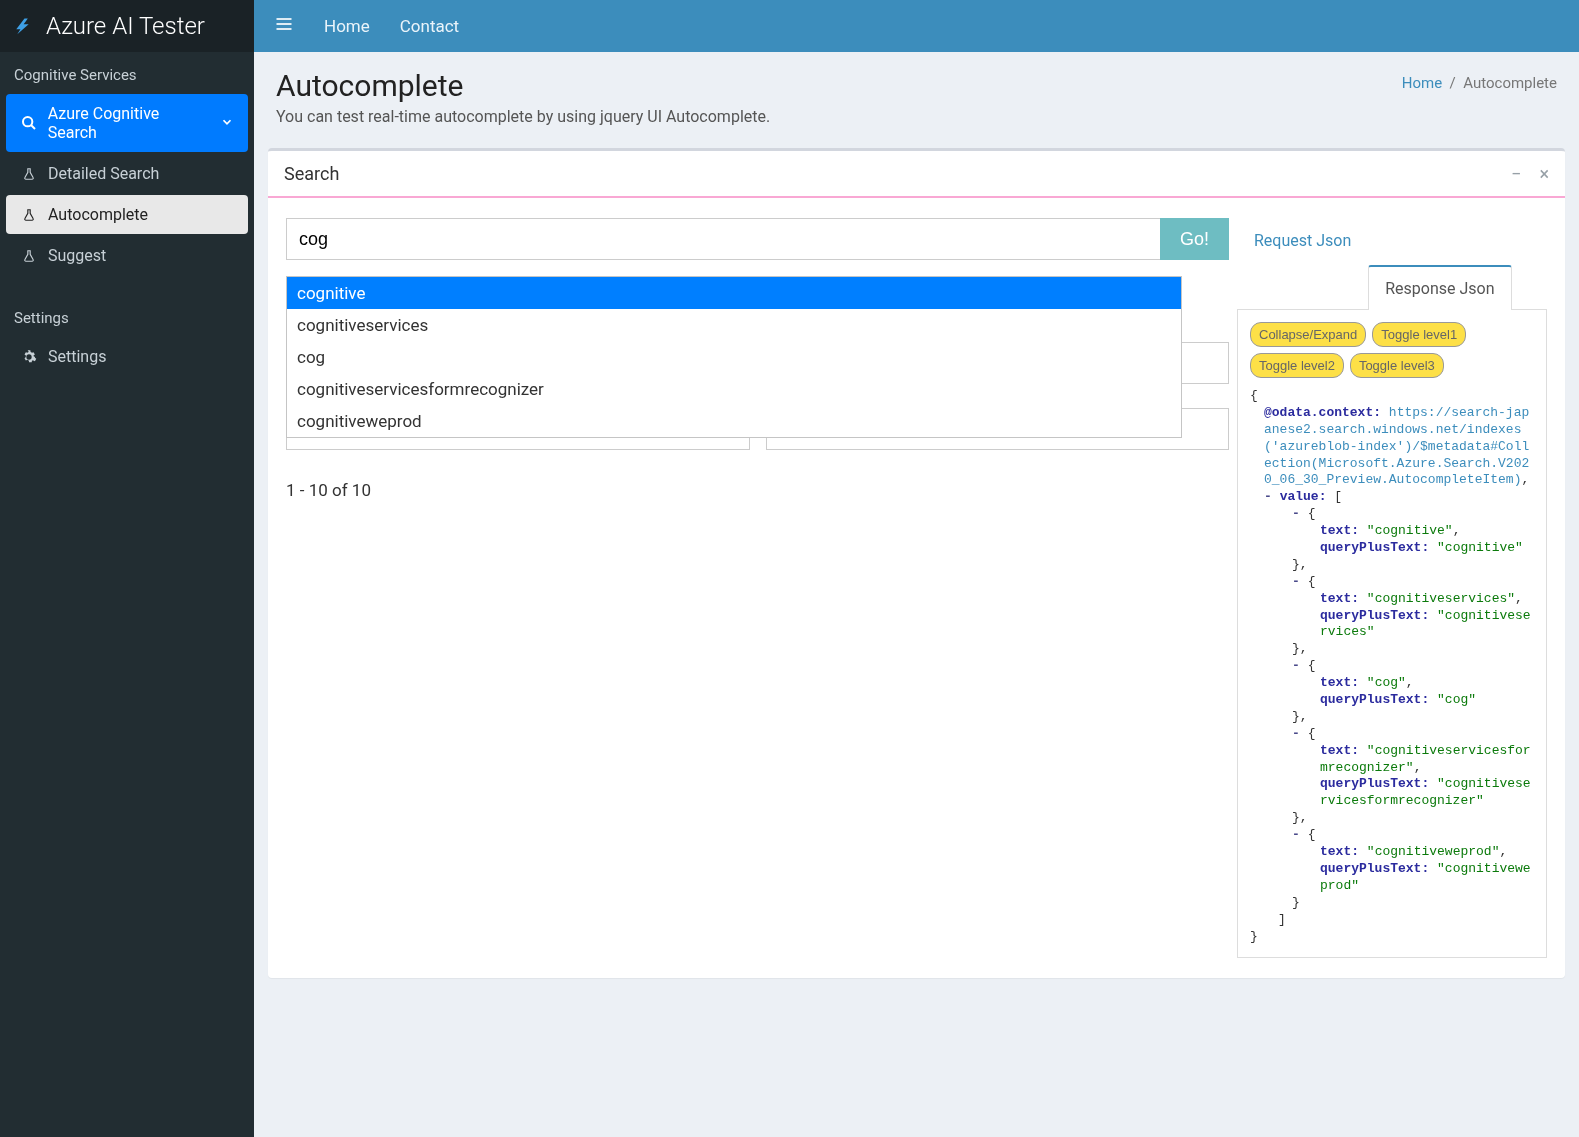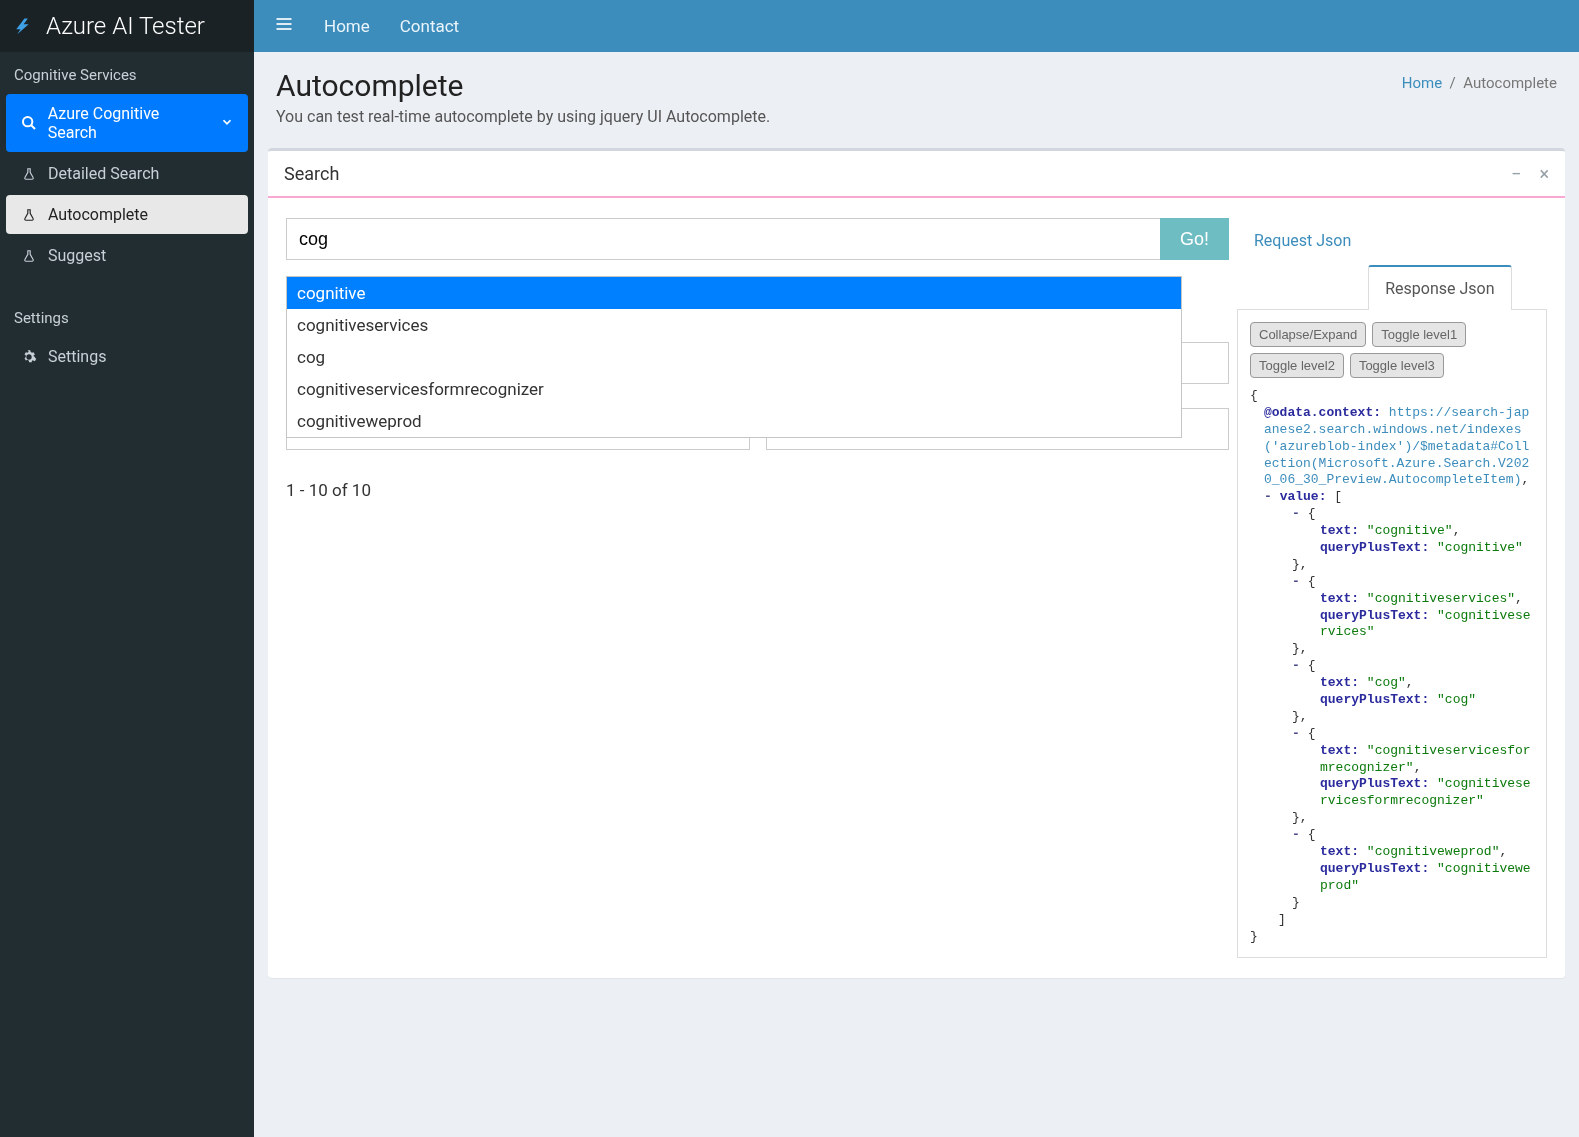--- a/index.html
+++ b/index.html
@@ -56,21 +56,21 @@
     .ghost-row { display: flex; gap: 16px; }
     .ghost-row .ghost-input { flex: 1; }
     .result-count { font-size: 17px; color: #333; margin-top: 30px; }
     
     .right-col { width: 310px; flex-shrink: 0; }
     .tabs { display: flex; border-bottom: 1px solid #ddd; }
     .tab { padding: 12px 16px; font-size: 16px; color: #3c8dbc; cursor: pointer; border: 1px solid transparent; border-bottom: none; margin-bottom: -1px; }
     .tab.active { color: #555; background: #fff; border-color: #ddd #ddd #fff; border-top: 2px solid #3c8dbc; border-radius: 3px 3px 0 0; margin-top: 47px; }
     .tab-body { border: 1px solid #ddd; border-top: none; padding: 12px; }
     .json-btns { display: flex; flex-wrap: wrap; gap: 6px; margin-bottom: 10px; }
-    .json-btn { background: #e5e5e5; border: 1px solid #999; color: #666; font-size: 13px; padding: 4px 8px; cursor: pointer; border-radius: 4px; }
+    .json-btn { background: #fde047; border: 1px solid #999; color: #666; font-size: 13px; padding: 4px 8px; cursor: pointer; border-radius: 11px; }
     
     .json-view { font-family: "Courier New", monospace; font-size: 13px; line-height: 1.3; white-space: pre-wrap; word-break: break-all; }
     .jk { color: #2b2b9e; font-weight: bold; }
     .jv-url { color: #3c8dbc; }
     .jv-str { color: #0b7a0b; }
     .jtoggle { color: #4a4a8a; font-weight: bold; }
     .jbrace { color: #333; }
     .ji1 { padding-left: 14px; display: block; }
     .ji2 { padding-left: 28px; display: block; }
     .ji3 { padding-left: 42px; display: block; }

